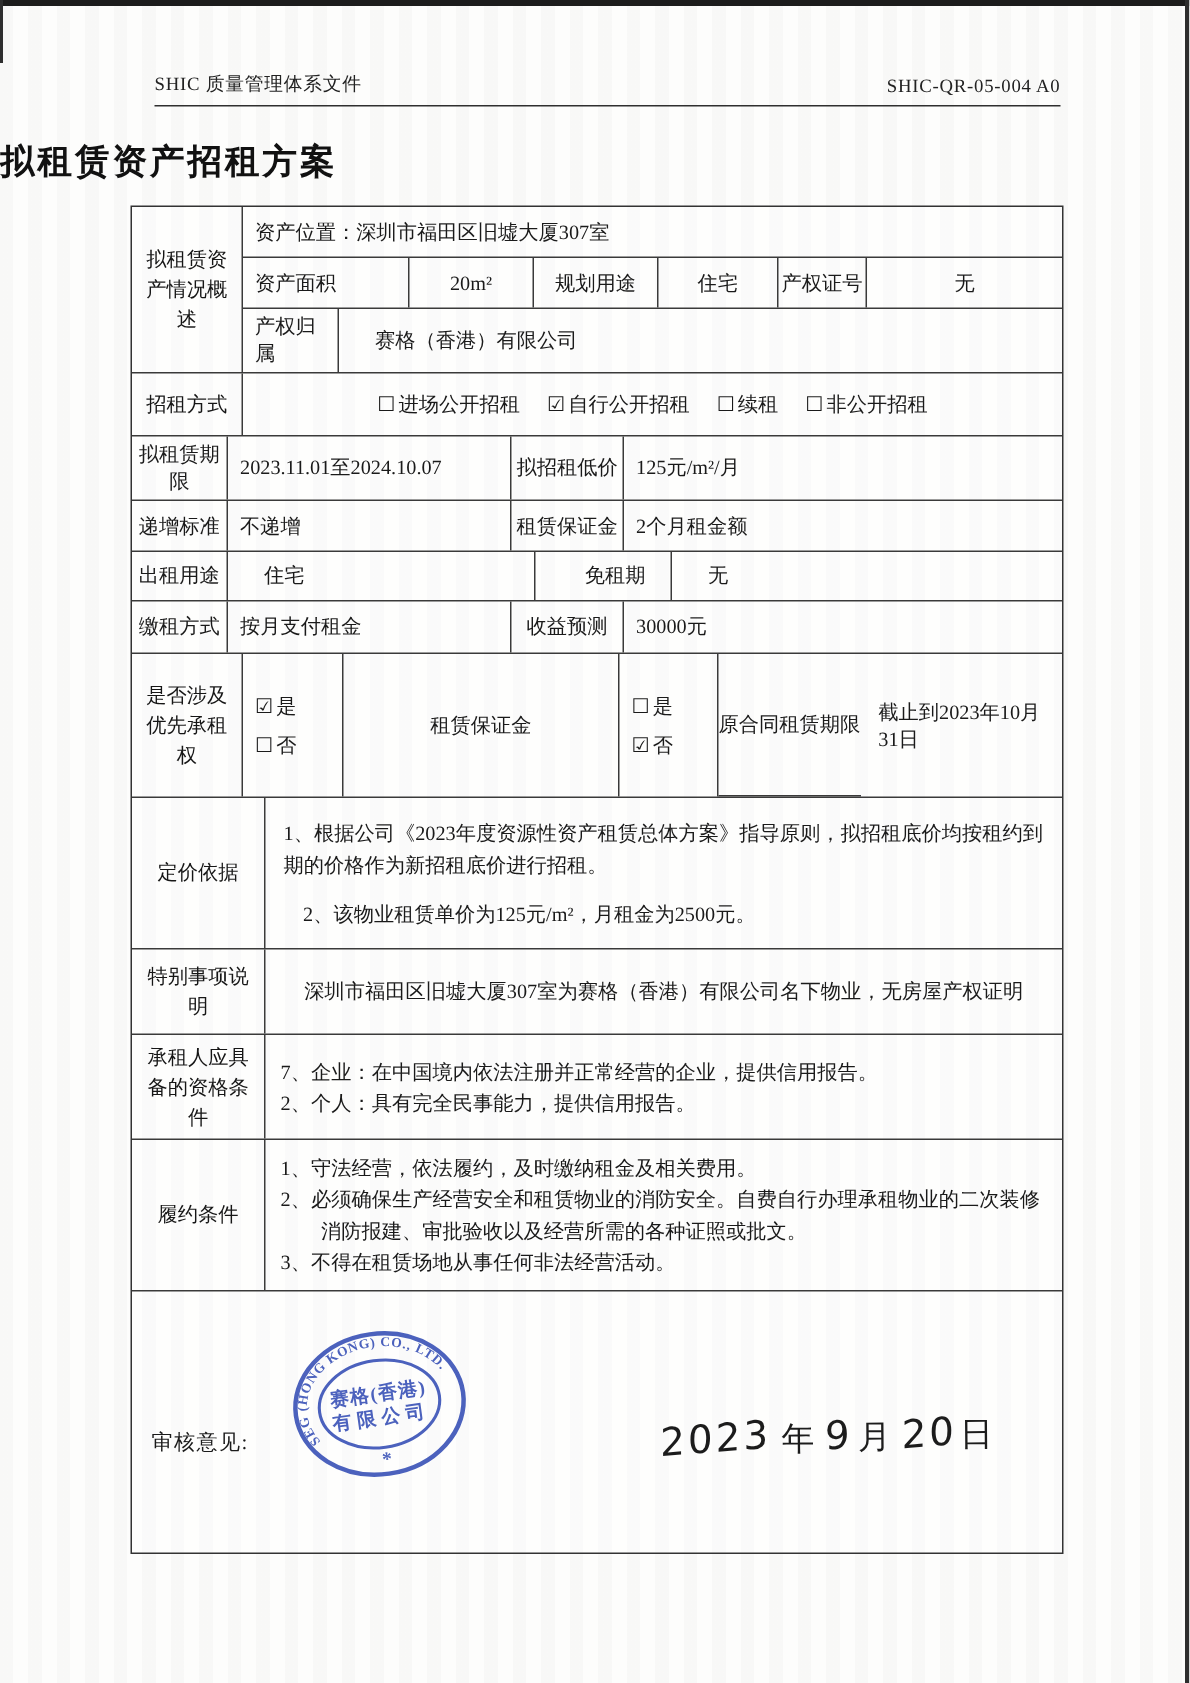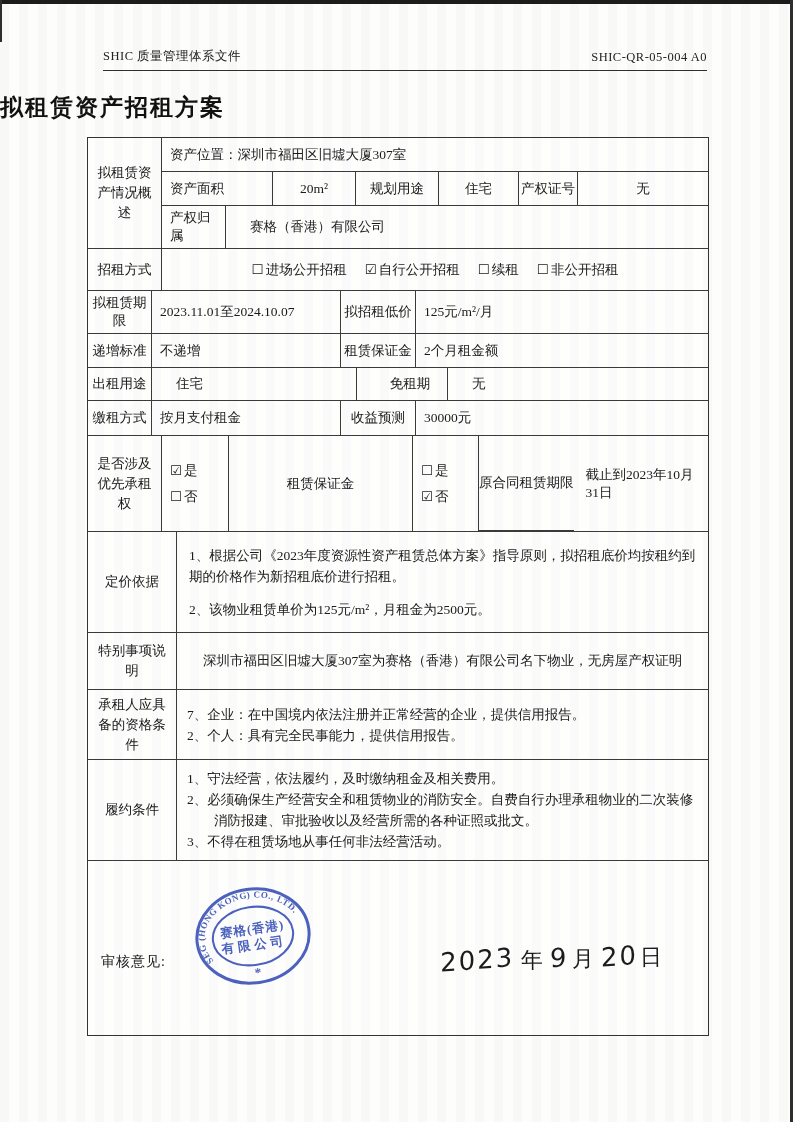--- a/index.html
+++ b/index.html
@@ -57,21 +57,21 @@
 
   .nested { display:flex; padding:0; }
   .nested-head {
     min-height:26px; border-bottom:1px solid #3a3a3a;
     display:flex; align-items:center; justify-content:center; font-size:13.5px;
   }
   .nested-val { flex:1; display:flex; align-items:center; padding:3px 12px; font-size:13.5px; }
 
   .para-cell { flex-direction:column; align-items:stretch; justify-content:center; padding:10px 12px; }
   .para { font-size:13.5px; line-height:21px; }
-  .para + .para { margin-top:12px; }
+  .para + .para { margin-top:12px;margin-left:13px; }
   .num-line { font-size:13.5px; line-height:21px; }
   .hang { padding-left:2em; text-indent:-2em; }
   .min100 { min-height:100px; } .min56 { min-height:56px; } .min69 { min-height:69px; } .min90 { min-height:90px; }
 
   .review-row { position:relative; min-height:174px; }
   .review-label { position:absolute; left:13px; top:92px; font-size:14px; letter-spacing:1px; }
   .stamp { position:absolute; left:90px; top:12px; width:150px; height:126px; transform:rotate(-8deg); opacity:0.92; }
   .date-line {
     position:absolute; left:352px; top:82px; font-family:"DejaVu Sans",sans-serif;
     font-size:26px; color:#1c1c1c; transform:rotate(-1.5deg); white-space:nowrap;

